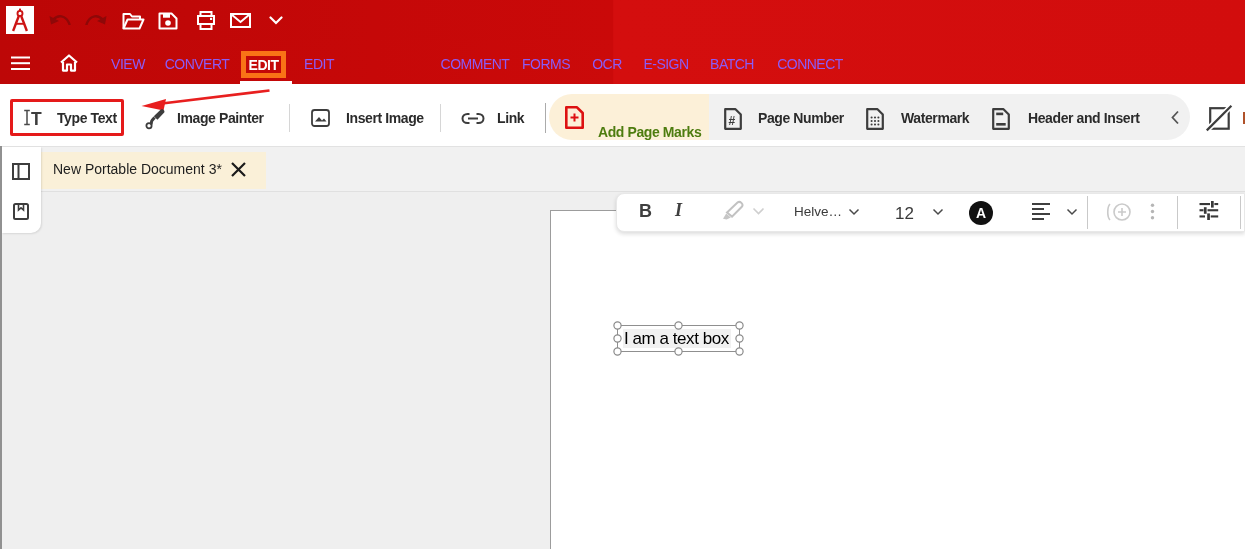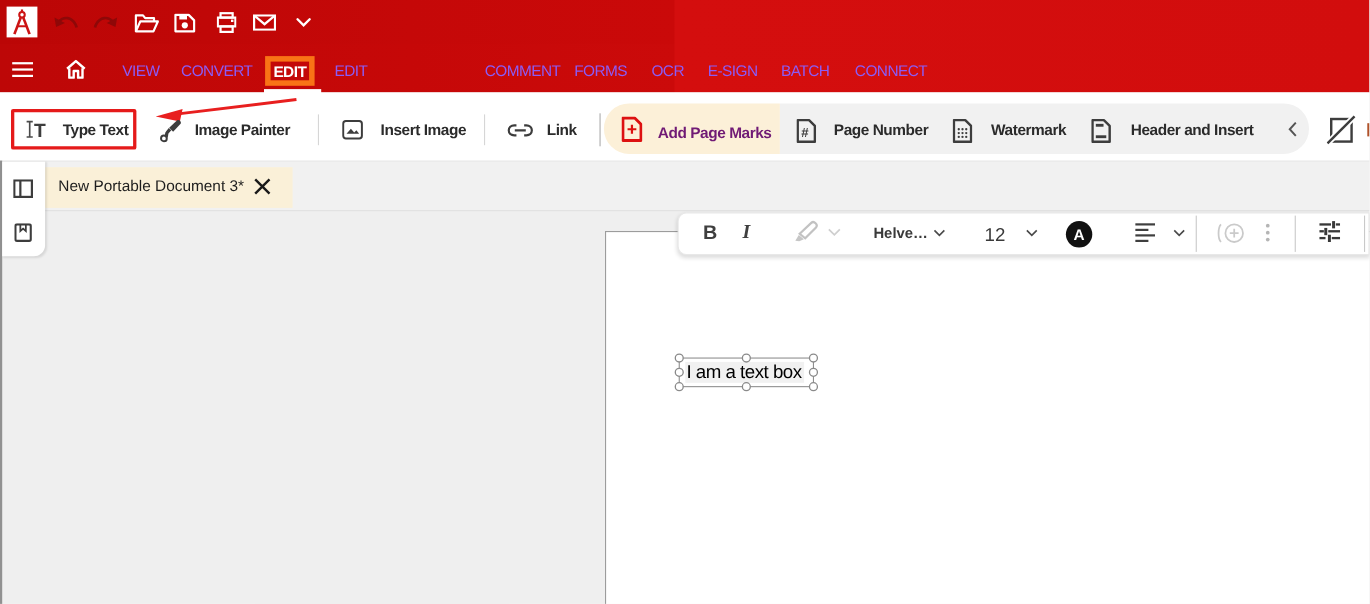--- a/index.html
+++ b/index.html
@@ -157,21 +157,21 @@
   </svg>
   <div class="tbtxt" style="left:497px;top:110px">Link</div>
   <div class="sep" style="left:545px;top:103px;height:30px;background:#ababab"></div>
   <div class="abs" id="capsule-y"></div>
   <div class="abs" id="capsule-g"></div>
 
   <svg class="abs" style="left:565px;top:106px" width="19" height="23" viewBox="0 0 19 23">
     <path d="M1.3 1.3 H12 L17.7 7 V21.7 H1.3 Z" stroke="#dd1111" stroke-width="2.6" fill="none" stroke-linejoin="round"></path>
     <path d="M9.5 7.5 V15.5 M5.5 11.5 H13.5" stroke="#dd1111" stroke-width="2"></path>
   </svg>
-  <div class="tbtxt" style="left:598px;top:112px;color:#701a75">Add Page Marks</div>
+  <div class="tbtxt" style="left:598px;top:124px;color:#4d7c0f">Add Page Marks</div>
 
   <svg class="abs" style="left:724px;top:108px" width="18" height="22" viewBox="0 0 18 22">
     <path d="M1.2 1.2 H11.5 L16.8 6.5 V20.8 H1.2 Z" stroke="#3d3d3d" stroke-width="2.2" fill="none" stroke-linejoin="round"></path>
     <text x="4.5" y="16.5" font-size="12" font-weight="bold" fill="#3d3d3d" font-family="Liberation Sans">#</text>
   </svg>
   <div class="tbtxt" style="left:758px;top:110px">Page Number</div>
 
   <svg class="abs" style="left:866px;top:108px" width="18" height="22" viewBox="0 0 18 22">
     <path d="M1.2 1.2 H11.5 L16.8 6.5 V20.8 H1.2 Z" stroke="#3d3d3d" stroke-width="2.2" fill="none" stroke-linejoin="round"></path>
     <g fill="#3d3d3d">
@@ -228,21 +228,21 @@
   <div class="abs" style="left:639px;top:201px;font-size:18px;font-weight:bold;color:#3f3f3f;">B</div>
   <div class="abs" style="left:675px;top:200px;font-size:18px;font-style:italic;font-family:'Liberation Serif',serif;font-weight:bold;color:#3f3f3f;">I</div>
 
   <svg class="abs" style="left:718px;top:200px" width="30" height="22" viewBox="0 0 30 22">
     <path d="M9 12.5 L19.5 2.6 C22 0.4 26 4.2 23.8 6.8 L14 16.6 Z" fill="none" stroke="#c2c2c2" stroke-width="2"></path>
     <path d="M8.2 13.6 L12.8 17.4 L8.6 19.4 L5 18.8 Z" fill="#c6c6c6"></path>
   </svg>
   <svg class="abs" style="left:752px;top:207px" width="13" height="9" viewBox="0 0 13 9">
     <path d="M1.5 1.5 L6.5 6.5 L11.5 1.5" stroke="#cfcfcf" stroke-width="1.6" fill="none"></path>
   </svg>
-  <div class="abs" style="left:794px;top:204px;font-size:13.5px;color:#3a3a3a;font-weight:bold;">Helve…</div>
+  <div class="abs" style="left:794px;top:204px;font-size:13.5px;color:#3a3a3a;">Helve…</div>
   <svg class="abs" style="left:848px;top:208px" width="12" height="8" viewBox="0 0 12 8">
     <path d="M1.5 1.5 L6 6 L10.5 1.5" stroke="#4a4a4a" stroke-width="1.5" fill="none"></path>
   </svg>
   <div class="abs" style="left:895px;top:204px;font-size:17px;color:#3a3a3a;">12</div>
   <svg class="abs" style="left:932px;top:208px" width="12" height="8" viewBox="0 0 12 8">
     <path d="M1.5 1.5 L6 6 L10.5 1.5" stroke="#4a4a4a" stroke-width="1.5" fill="none"></path>
   </svg>
   <div class="abs" style="left:969px;top:201px;width:24px;height:24px;border-radius:50%;background:#111;color:#fff;font-size:14px;font-weight:bold;text-align:center;line-height:24px;">A</div>
   <svg class="abs" style="left:1032px;top:202px" width="18" height="18" viewBox="0 0 18 18">
     <g fill="#3f3f3f">

